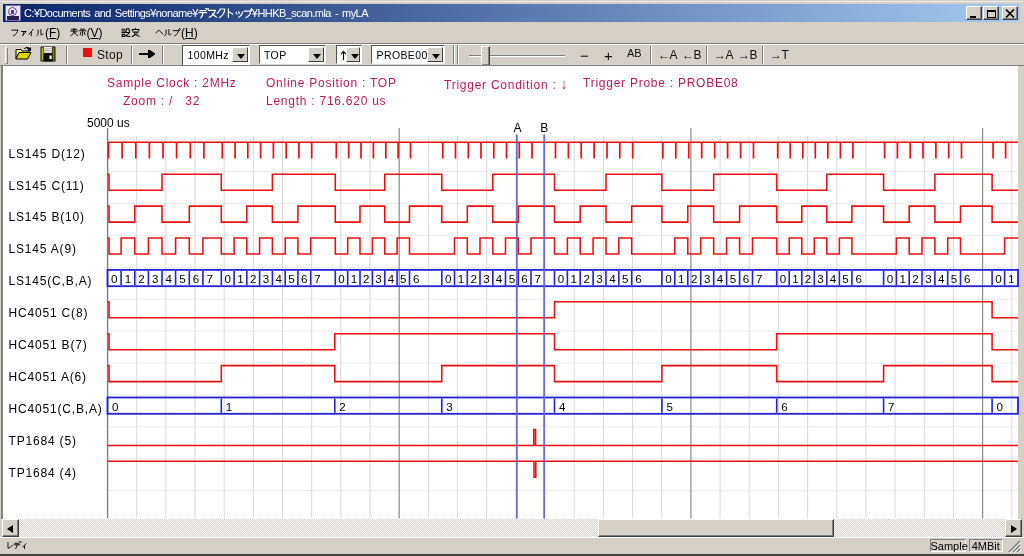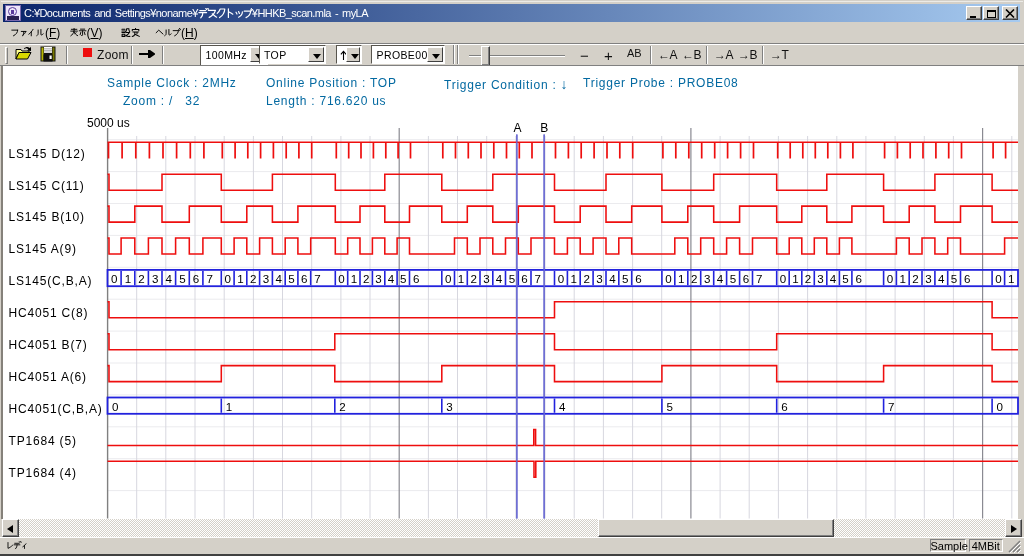--- a/index.html
+++ b/index.html
@@ -1,18 +1,18 @@
 <!DOCTYPE html>
 <html><head><meta charset="utf-8"><style>
 
 * { margin:0; padding:0; box-sizing:border-box; }
 body { width:1024px; height:556px; position:relative; overflow:hidden;
        background:#d4d0c8; font-family:"Liberation Sans", sans-serif; }
 .abs { position:absolute; }
-.txt { position:absolute; font-size:12px; color:#0369a1; white-space:pre; letter-spacing:0.75px; }
+.txt { position:absolute; font-size:12px; color:#be185d; white-space:pre; letter-spacing:0.75px; }
 .btn3d { position:absolute; background:#d4d0c8;
   border-top:1px solid #fff; border-left:1px solid #fff;
   border-right:1px solid #404040; border-bottom:1px solid #404040;
   box-shadow:inset -1px -1px 0 #808080, inset 1px 1px 0 #d4d0c8; }
 .sunken { border-top:1px solid #808080; border-left:1px solid #808080;
   border-bottom:1px solid #fff; border-right:1px solid #fff; background:#fff; }
 .sep { position:absolute; width:2px; border-left:1px solid #808080; border-right:1px solid #fff; }
 .combo { position:absolute; background:#fff;
   border-top:1.5px solid #58554e; border-left:1.5px solid #58554e;
   border-bottom:1px solid #fff; border-right:1px solid #fff; }
@@ -104,27 +104,27 @@
 <rect x="0.5" y="0.5" width="15" height="15" fill="#141414"></rect>
 <rect x="1.5" y="1.5" width="2" height="13" fill="#b8b800"></rect>
 <rect x="12.5" y="1.5" width="2" height="13" fill="#787800"></rect>
 <rect x="4" y="1" width="8" height="6" fill="#fff"></rect>
 <path d="M4,2.8H12M4,4.4H12M4,6H12" stroke="#999" stroke-width="0.8"></path>
 <rect x="3.5" y="8.5" width="9" height="7" fill="#101010"></rect>
 <rect x="9.5" y="9.5" width="2.2" height="3.5" fill="#fff"></rect>
 </svg>
 <div class="sep" style="left:66px;top:46px;height:18px"></div>
 <div class="abs" style="left:82.5px;top:47.5px;width:9px;height:9px;background:#ee0e0e"></div>
-<div class="tbtxt" style="left:97px;top:48px;font-size:12px;letter-spacing:0.3px">Zoom</div>
+<div class="tbtxt" style="left:97px;top:48px;font-size:12px;letter-spacing:0.3px">Stop</div>
 <div class="sep" style="left:131px;top:46px;height:18px"></div>
 <svg class="abs" style="left:139px;top:50px" width="16" height="8" viewBox="0 0 16 8">
     <path d="M0,4H10M10,0.5L15,4L10,7.5Z" stroke="#000" stroke-width="2" fill="#000"></path>
   </svg>
 <div class="sep" style="left:162px;top:46px;height:18px"></div>
-<div class="combo" style="left:200px;top:44.5px;width:67.5px;height:27px">
+<div class="combo" style="left:182px;top:44.5px;width:67.5px;height:27px">
     <div class="t" style="letter-spacing:0.4px">100MHz</div>
     <div class="drop" style="height:15.5px;width:16px"></div>
   </div>
 <div class="combo" style="left:258.5px;top:44.5px;width:67.5px;height:19px">
     <div class="t" style="letter-spacing:0.4px">TOP</div>
     <div class="drop" style="height:15.5px;width:16px"></div>
   </div>
 <div class="combo" style="left:336px;top:44.5px;width:26px;height:19px">
     <div class="t" style="letter-spacing:0"><svg width="7" height="11" viewBox="0 0 7 11" style="margin-top:0.5px;margin-left:-1.5px">
         <path d="M3.5,1.4V10M0.9,4.4L3.5,1.3L6.1,4.4" stroke="#000" stroke-width="1.1" fill="none"></path>

